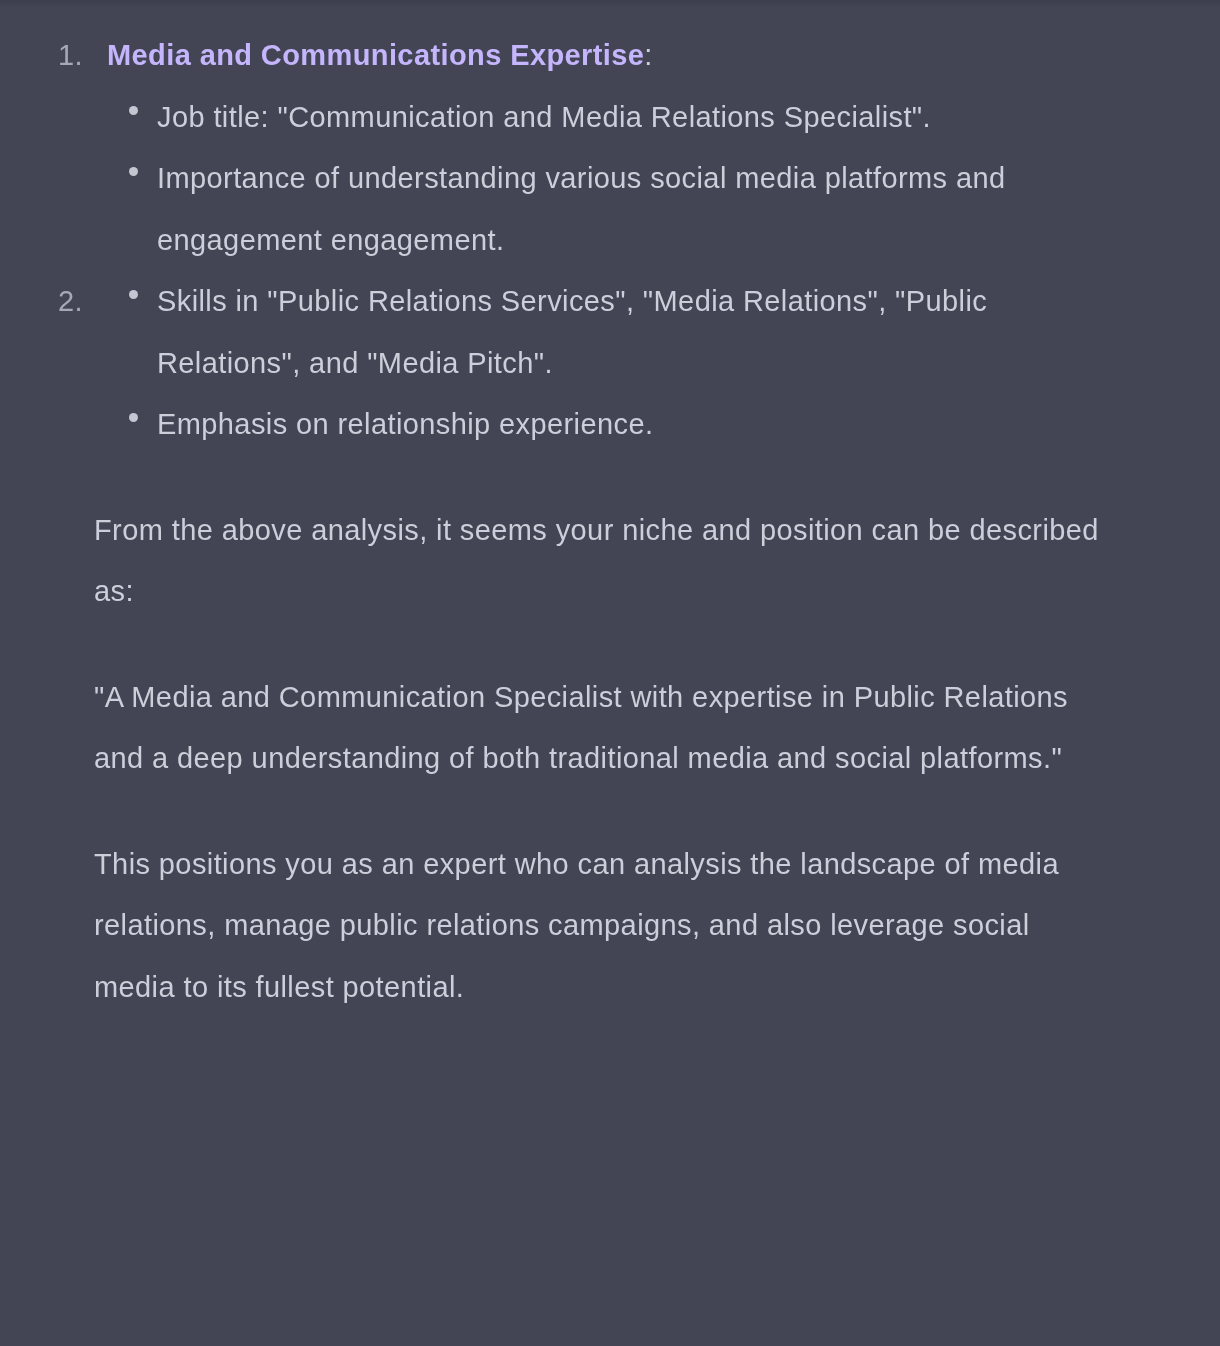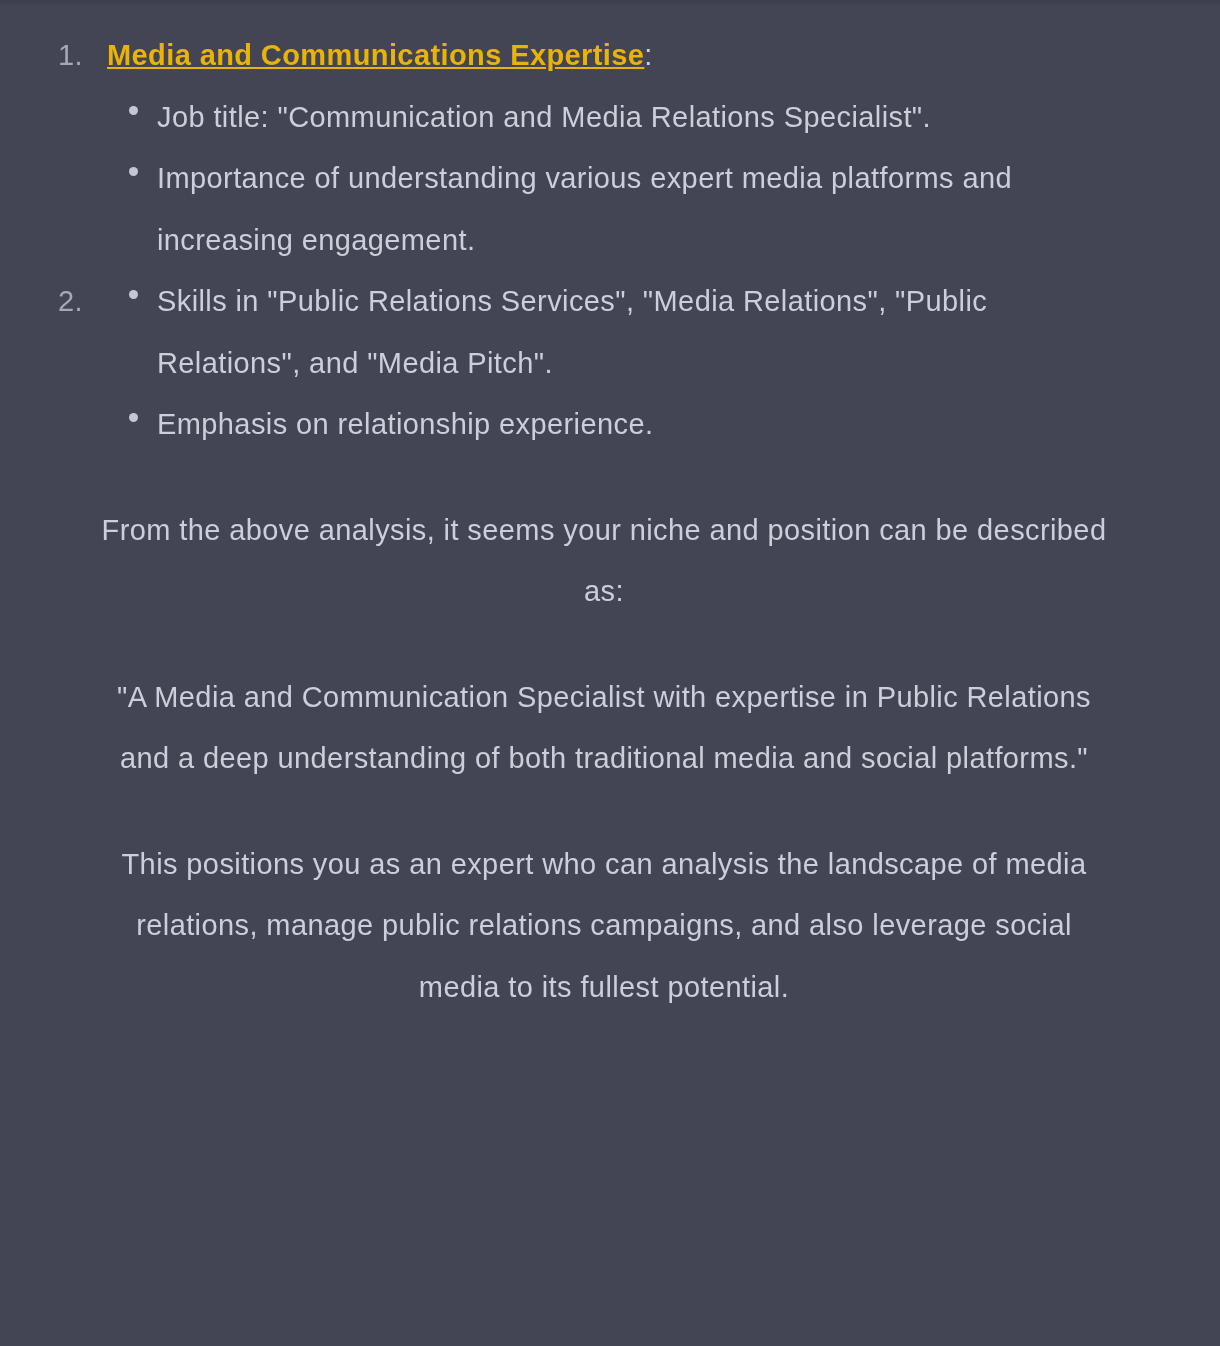--- a/index.html
+++ b/index.html
@@ -36,23 +36,22 @@
     display: grid;
     grid-template-columns: 49px 1fr;
   }
   .list-number {
     color: #a6a9b5;
   }
   .li-title {
     margin: 0;
   }
   .li-title strong {
-    color: #eab308;
+    color: #c4b5fd;
     font-weight: bold;
-    text-decoration: underline;
   }
   .li-title .title-colon {
     color: #cbcfd9;
     font-weight: normal;
   }
   ul.bullet-list {
     list-style: none;
     margin: 0;
     padding: 0;
     max-width: 1000px;
@@ -65,21 +64,20 @@
     position: absolute;
     left: 22px;
     top: 19px;
     width: 9px;
     height: 9px;
     border-radius: 50%;
     background: #c3c7d1;
   }
   .paragraphs {
     padding-left: 94px;
-    text-align: center;
   }
   .paragraphs p {
     margin: 44px 0 0 0;
     max-width: 1020px;
   }
 </style>
 </head>
 <body>
 
 <div class="screen">
@@ -90,21 +88,21 @@
       <span class="list-number">1.</span>
       <div class="li-body">
         <p class="li-title"><strong>Media and Communications Expertise</strong><span class="title-colon">:</span></p>
         <ul class="bullet-list">
           <li>
             <span class="bullet-dot"></span>
             <span>Job title: "Communication and Media Relations Specialist".</span>
           </li>
           <li>
             <span class="bullet-dot"></span>
-            <span>Importance of understanding various expert media platforms and increasing engagement.</span>
+            <span>Importance of understanding various social media platforms and engagement engagement.</span>
           </li>
         </ul>
       </div>
     </li>
     <li>
       <span class="list-number">2.</span>
       <div class="li-body">
         <ul class="bullet-list">
           <li>
             <span class="bullet-dot"></span>

